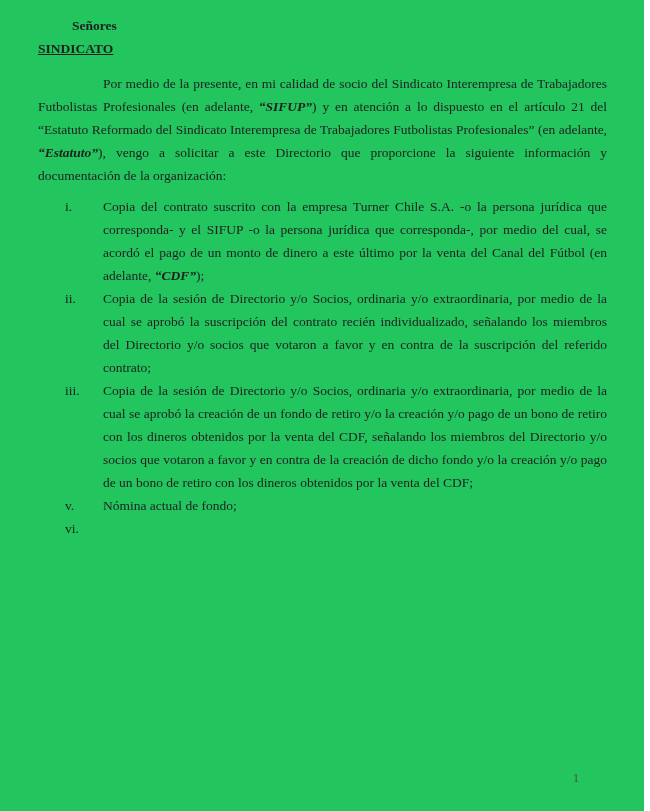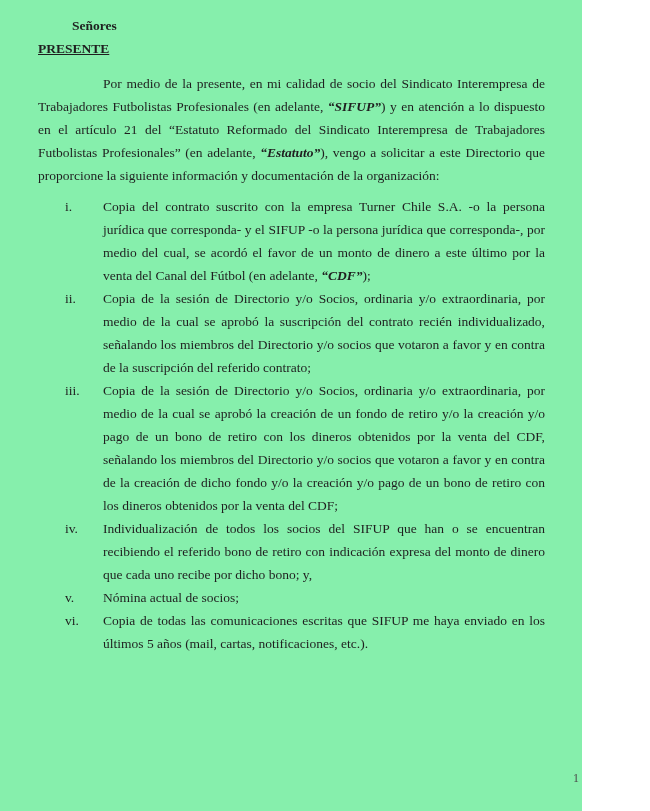--- a/index.html
+++ b/index.html
@@ -2,23 +2,23 @@
 <html><head>
 <meta charset="utf-8">
 <style>
   html, body {
     margin: 0;
     padding: 0;
     background: #ffffff;
   }
   .page {
     position: relative;
-    width: 582px;
+    width: 644px;
     height: 811px;
-    background: #86efac;
+    background: #22c55e;
     font-family: "Liberation Serif", "DejaVu Serif", serif;
     color: #1f1f1f;
     overflow: hidden;
   }
   .content {
     padding: 14px 37px 0 38px;
     font-size: 13.5px;
     line-height: 23px;
   }
   .salutation {
@@ -70,55 +70,50 @@
 </head>
 <body>
 
 <div class="page">
   <div class="content">
 
     <div class="salutation">Señores</div>
 
 
     <div class="presente-line">
-      <span>PRESENTE</span>
+      <span>SINDICATO</span>
     </div>
 
 
     <div class="intro"><span>Por medio de la presente, en mi calidad de socio del Sindicato Interempresa de Trabajadores Futbolistas Profesionales (en adelante, </span><span class="bold">“SIFUP”</span><span>) y en atención a lo dispuesto en el artículo 21 del “Estatuto Reformado del Sindicato Interempresa de Trabajadores Futbolistas Profesionales” (en adelante, </span><span class="bold">“Estatuto”</span><span>), vengo a solicitar a este Directorio que proporcione la siguiente información y documentación de la organización:</span></div>
 
     <div class="request-list">
 
       <div class="list-item">
         <span class="num">i.</span>
-        <span><span>Copia del contrato suscrito con la empresa Turner Chile S.A. -o la persona jurídica que corresponda- y el SIFUP -o la persona jurídica que corresponda-, por medio del cual, se acordó el favor de un monto de dinero a este último por la venta del Canal del Fútbol (en adelante, </span><span class="bold">“CDF”</span><span>);</span></span>
+        <span><span>Copia del contrato suscrito con la empresa Turner Chile S.A. -o la persona jurídica que corresponda- y el SIFUP -o la persona jurídica que corresponda-, por medio del cual, se acordó el pago de un monto de dinero a este último por la venta del Canal del Fútbol (en adelante, </span><span class="bold">“CDF”</span><span>);</span></span>
       </div>
 
       <div class="list-item">
         <span class="num">ii.</span>
         <span><span>Copia de la sesión de Directorio y/o Socios, ordinaria y/o extraordinaria, por medio de la cual se aprobó la suscripción del contrato recién individualizado, señalando los miembros del Directorio y/o socios que votaron a favor y en contra de la suscripción del referido contrato;</span></span>
       </div>
 
       <div class="list-item">
         <span class="num">iii.</span>
         <span><span>Copia de la sesión de Directorio y/o Socios, ordinaria y/o extraordinaria, por medio de la cual se aprobó la creación de un fondo de retiro y/o la creación y/o pago de un bono de retiro con los dineros obtenidos por la venta del CDF, señalando los miembros del Directorio y/o socios que votaron a favor y en contra de la creación de dicho fondo y/o la creación y/o pago de un bono de retiro con los dineros obtenidos por la venta del CDF;</span></span>
       </div>
 
-      <div class="list-item">
-        <span class="num">iv.</span>
-        <span><span>Individualización de todos los socios del SIFUP que han o se encuentran recibiendo el referido bono de retiro con indicación expresa del monto de dinero que cada uno recibe por dicho bono; y,</span></span>
-      </div>
 
       <div class="list-item">
         <span class="num">v.</span>
-        <span><span>Nómina actual de socios;</span></span>
+        <span><span>Nómina actual de fondo;</span></span>
       </div>
 
       <div class="list-item">
         <span class="num">vi.</span>
-        <span><span>Copia de todas las comunicaciones escritas que SIFUP me haya enviado en los últimos 5 años (mail, cartas, notificaciones, etc.).</span></span>
       </div>
 
     </div>
   </div>
 
   <div class="page-num">1</div>
 </div>
 
 </body></html>

